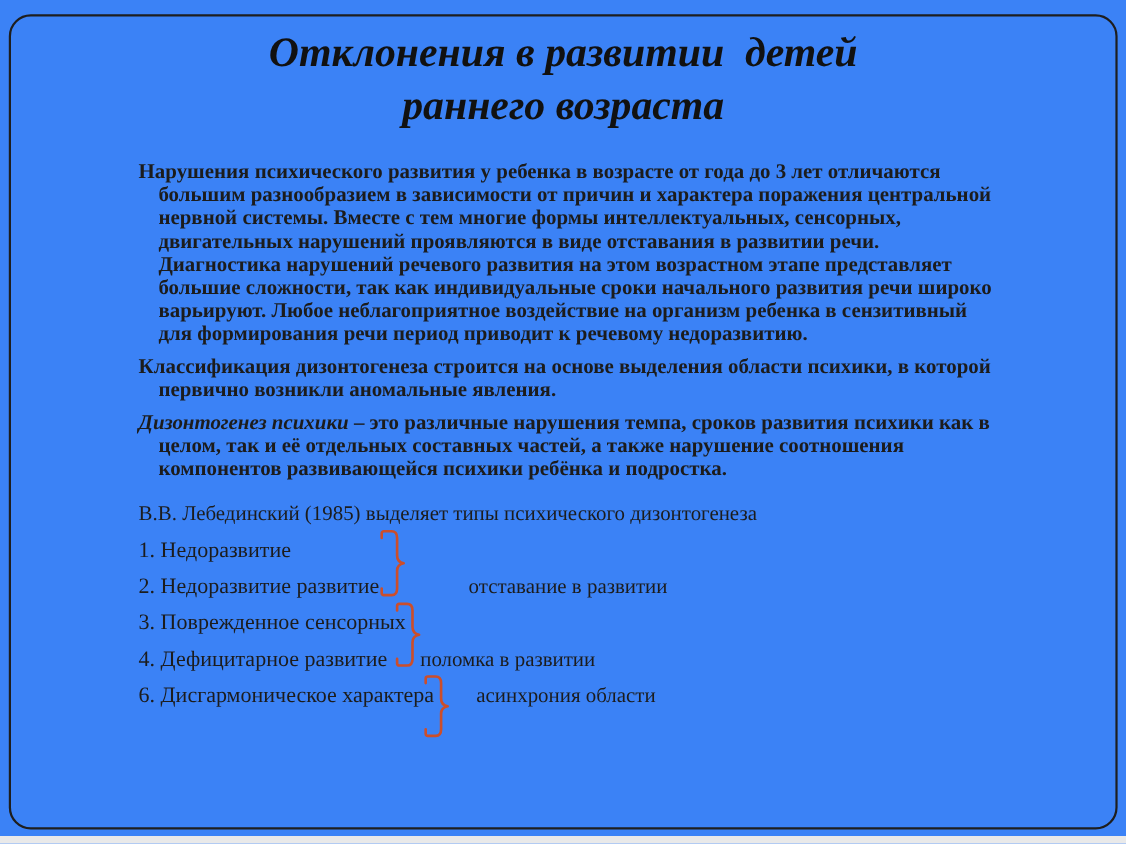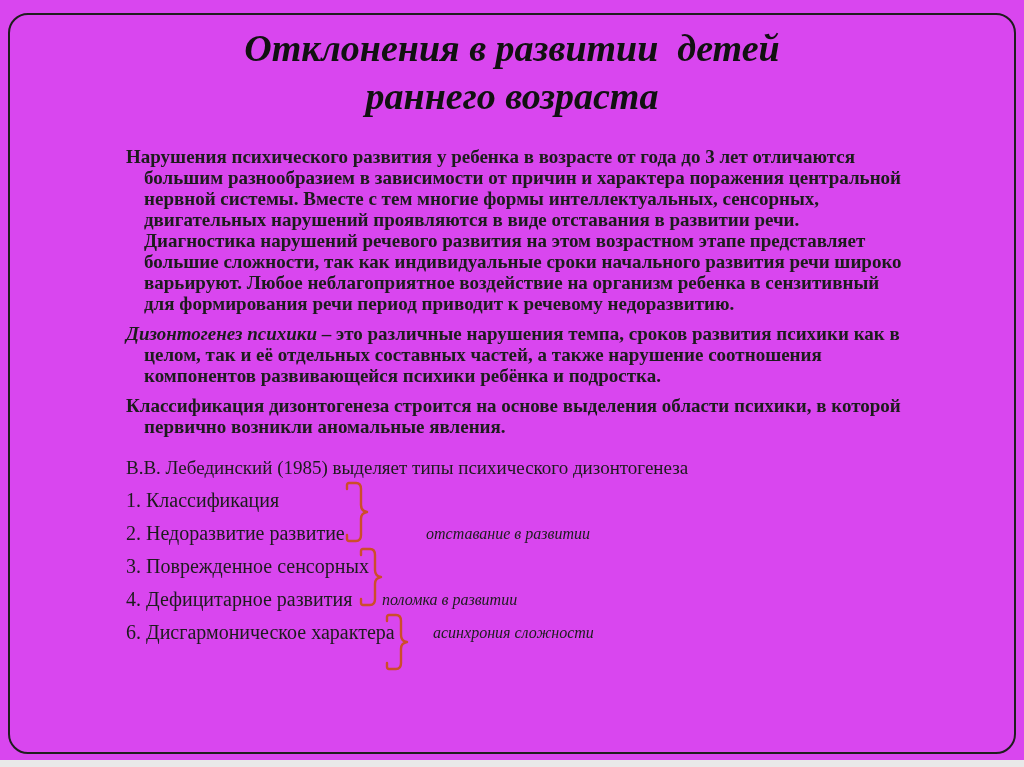--- a/index.html
+++ b/index.html
@@ -4,21 +4,21 @@
 <style>
   html, body {
     margin: 0;
     padding: 0;
     background: #ffffff;
   }
   .stage {
     position: relative;
     width: 1024px;
     height: 767px;
-    background: #d946ef;
+    background: #3b82f6;
     overflow: hidden;
     font-family: "Liberation Serif", "DejaVu Serif", serif;
     color: #1c1c1c;
   }
   .frame {
     position: absolute;
     left: 8px;
     top: 13px;
     right: 8px;
     bottom: 13px;
@@ -78,22 +78,21 @@
   .list-row {
     position: relative;
     height: 33px;
     line-height: 33px;
     white-space: nowrap;
   }
   .row-label {
     position: absolute;
     top: 0;
     line-height: 33px;
-    font-size: 16px;
-    font-style: italic;
+    font-size: 19px;
   }
   .label-2 { left: 300px; }
   .label-4 { left: 256px; }
   .label-6 { left: 307px; }
   .bracket {
     position: absolute;
     pointer-events: none;
   }
   .bracket-1 { left: 216px; top: -4px; }
   .bracket-2 { left: 230px; top: 62px; }
@@ -120,58 +119,58 @@
 
     <p class="para">Нарушения психического развития у ребенка в возрасте от года до 3 лет отличаются
 большим разнообразием в зависимости от причин и характера поражения центральной
 нервной системы. Вместе с тем многие формы интеллектуальных, сенсорных,
 двигательных нарушений проявляются в виде отставания в развитии речи.
 Диагностика нарушений речевого развития на этом возрастном этапе представляет
 большие сложности, так как индивидуальные сроки начального развития речи широко
 варьируют. Любое неблагоприятное воздействие на организм ребенка в сензитивный
 для формирования речи период приводит к речевому недоразвитию.</p>
 
+    <p class="para">Классификация дизонтогенеза строится на основе выделения области психики, в которой
+первично возникли аномальные явления.</p>
+
     <p class="para"><span class="lead-italic">Дизонтогенез психики</span><span> – это различные нарушения темпа, сроков развития психики как в
 целом, так и её отдельных составных частей, а также нарушение соотношения
 компонентов развивающейся психики ребёнка и подростка.</span></p>
-
-    <p class="para">Классификация дизонтогенеза строится на основе выделения области психики, в которой
-первично возникли аномальные явления.</p>
 
     <p class="para regular">В.В. Лебединский (1985) выделяет типы психического дизонтогенеза</p>
 
     <div class="list">
 
       <div class="list-row">
         <span>1.</span>
-        <span>Классификация</span>
+        <span>Недоразвитие</span>
       </div>
 
       <div class="list-row">
         <span>2.</span>
         <span>Недоразвитие развитие</span>
         <span class="row-label label-2">отставание в развитии</span>
       </div>
 
       <div class="list-row">
         <span>3.</span>
         <span>Поврежденное сенсорных</span>
       </div>
 
       <div class="list-row">
         <span>4.</span>
-        <span>Дефицитарное развития</span>
+        <span>Дефицитарное развитие</span>
         <span class="row-label label-4">поломка в развитии</span>
       </div>
 
 
       <div class="list-row">
         <span>6.</span>
         <span>Дисгармоническое характера</span>
-        <span class="row-label label-6">асинхрония сложности</span>
+        <span class="row-label label-6">асинхрония области</span>
       </div>
 
       <div class="bracket bracket-1">
         <svg width="28" height="64" viewBox="0 0 28 64">
           <path d="M5 9 V5 Q5 3 7 3 H14 Q19 3 19 9 V25 Q19 31 25 32 Q19 33 19 39 V55 Q19 61 14 61 H7 Q5 61 5 59 V55"></path>
         </svg>
       </div>
       <div class="bracket bracket-2">
         <svg width="28" height="62" viewBox="0 0 28 62">
           <path d="M5 9 V5 Q5 3 7 3 H14 Q19 3 19 9 V24 Q19 30 25 31 Q19 32 19 38 V53 Q19 59 14 59 H7 Q5 59 5 57 V53"></path>

